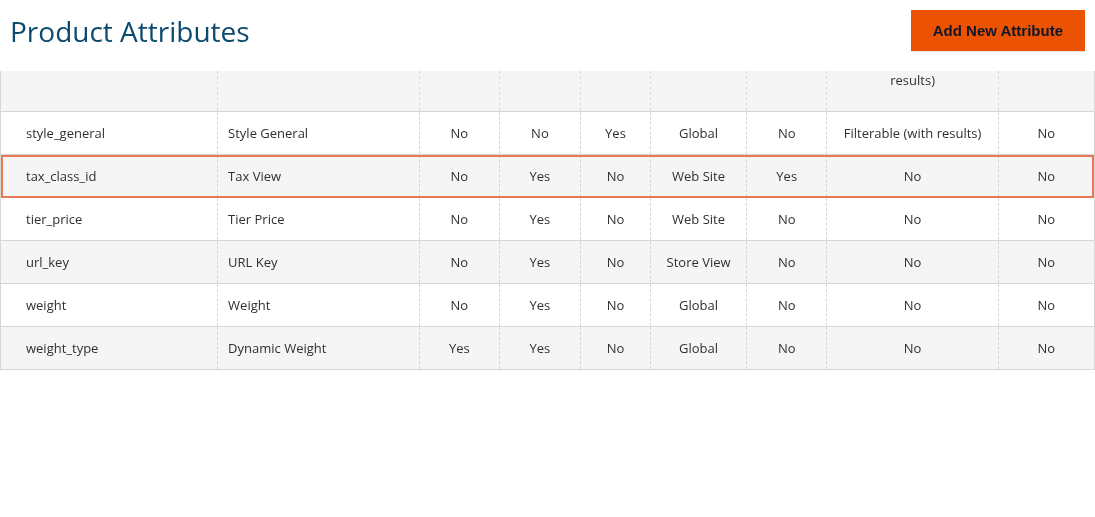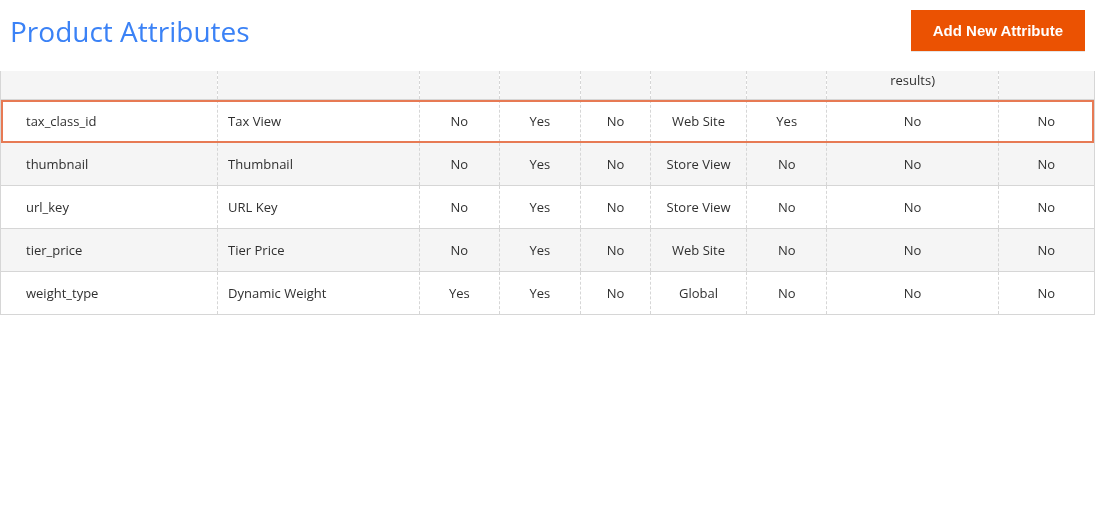--- a/index.html
+++ b/index.html
@@ -12,25 +12,25 @@
     }
     .header {
       display: flex;
       justify-content: space-between;
       align-items: center;
       padding: 10px 10px 20px 10px;
     }
     .page-title {
       font-size: 28px;
       font-weight: 400;
-      color: #3b82f6;
+      color: #0c4a6e;
     }
     .add-btn {
       background: #eb5202;
-      color: #ffffff;
+      color: #0f172a;
       border: none;
       padding: 12px 22px;
       font-size: 15px;
       font-weight: 600;
       cursor: pointer;
       box-shadow: 0 1px 0 rgba(0,0,0,0.1);
     }
     .grid-container {
       border: 1px solid #d6d6d6;
       border-top: none;
@@ -56,21 +56,21 @@
       text-align: center;
     }
     .grid tbody tr:nth-child(odd) {
       background: #f5f5f5;
     }
     .grid tbody tr:nth-child(even) {
       background: #ffffff;
     }
     .cutoff-row td {
       padding-top: 0;
-      padding-bottom: 10px;
+      padding-bottom: 22px;
       color: #303030;
     }
     .highlighted {
       outline: 2px solid #e77a54;
       outline-offset: -2px;
       margin-left: 12px;
     }
     
     .col-code   { width: 215px; padding-left: 25px !important; }
     .col-label  { width: 200px; }
@@ -106,60 +106,71 @@
           <td class="col-code"></td>
           <td class="col-label"></td>
           <td class="col-req center"></td>
           <td class="col-sys center"></td>
           <td class="col-vis center"></td>
           <td class="col-scope center"></td>
           <td class="col-search center"></td>
           <td class="col-layer center">results)</td>
           <td class="col-comp center"></td>
         </tr>
+        <tr>
+          <td class="col-code">style_general</td>
+          <td class="col-label">Style General</td>
+          <td class="col-req center">No</td>
+          <td class="col-sys center">No</td>
+          <td class="col-vis center">Yes</td>
+          <td class="col-scope center">Global</td>
+          <td class="col-search center">No</td>
+          <td class="col-layer center">Filterable (with results)</td>
+          <td class="col-comp center">No</td>
+        </tr>
         <tr class="highlighted">
           <td class="col-code">tax_class_id</td>
           <td class="col-label">Tax View</td>
           <td class="col-req center">No</td>
           <td class="col-sys center">Yes</td>
           <td class="col-vis center">No</td>
           <td class="col-scope center">Web Site</td>
           <td class="col-search center">Yes</td>
           <td class="col-layer center">No</td>
           <td class="col-comp center">No</td>
         </tr>
         <tr>
-          <td class="col-code">thumbnail</td>
-          <td class="col-label">Thumbnail</td>
+          <td class="col-code">tier_price</td>
+          <td class="col-label">Tier Price</td>
           <td class="col-req center">No</td>
           <td class="col-sys center">Yes</td>
           <td class="col-vis center">No</td>
-          <td class="col-scope center">Store View</td>
+          <td class="col-scope center">Web Site</td>
           <td class="col-search center">No</td>
           <td class="col-layer center">No</td>
           <td class="col-comp center">No</td>
         </tr>
         <tr>
           <td class="col-code">url_key</td>
           <td class="col-label">URL Key</td>
           <td class="col-req center">No</td>
           <td class="col-sys center">Yes</td>
           <td class="col-vis center">No</td>
           <td class="col-scope center">Store View</td>
           <td class="col-search center">No</td>
           <td class="col-layer center">No</td>
           <td class="col-comp center">No</td>
         </tr>
         <tr>
-          <td class="col-code">tier_price</td>
-          <td class="col-label">Tier Price</td>
+          <td class="col-code">weight</td>
+          <td class="col-label">Weight</td>
           <td class="col-req center">No</td>
           <td class="col-sys center">Yes</td>
           <td class="col-vis center">No</td>
-          <td class="col-scope center">Web Site</td>
+          <td class="col-scope center">Global</td>
           <td class="col-search center">No</td>
           <td class="col-layer center">No</td>
           <td class="col-comp center">No</td>
         </tr>
         <tr class="last">
           <td class="col-code">weight_type</td>
           <td class="col-label">Dynamic Weight</td>
           <td class="col-req center">Yes</td>
           <td class="col-sys center">Yes</td>
           <td class="col-vis center">No</td>

